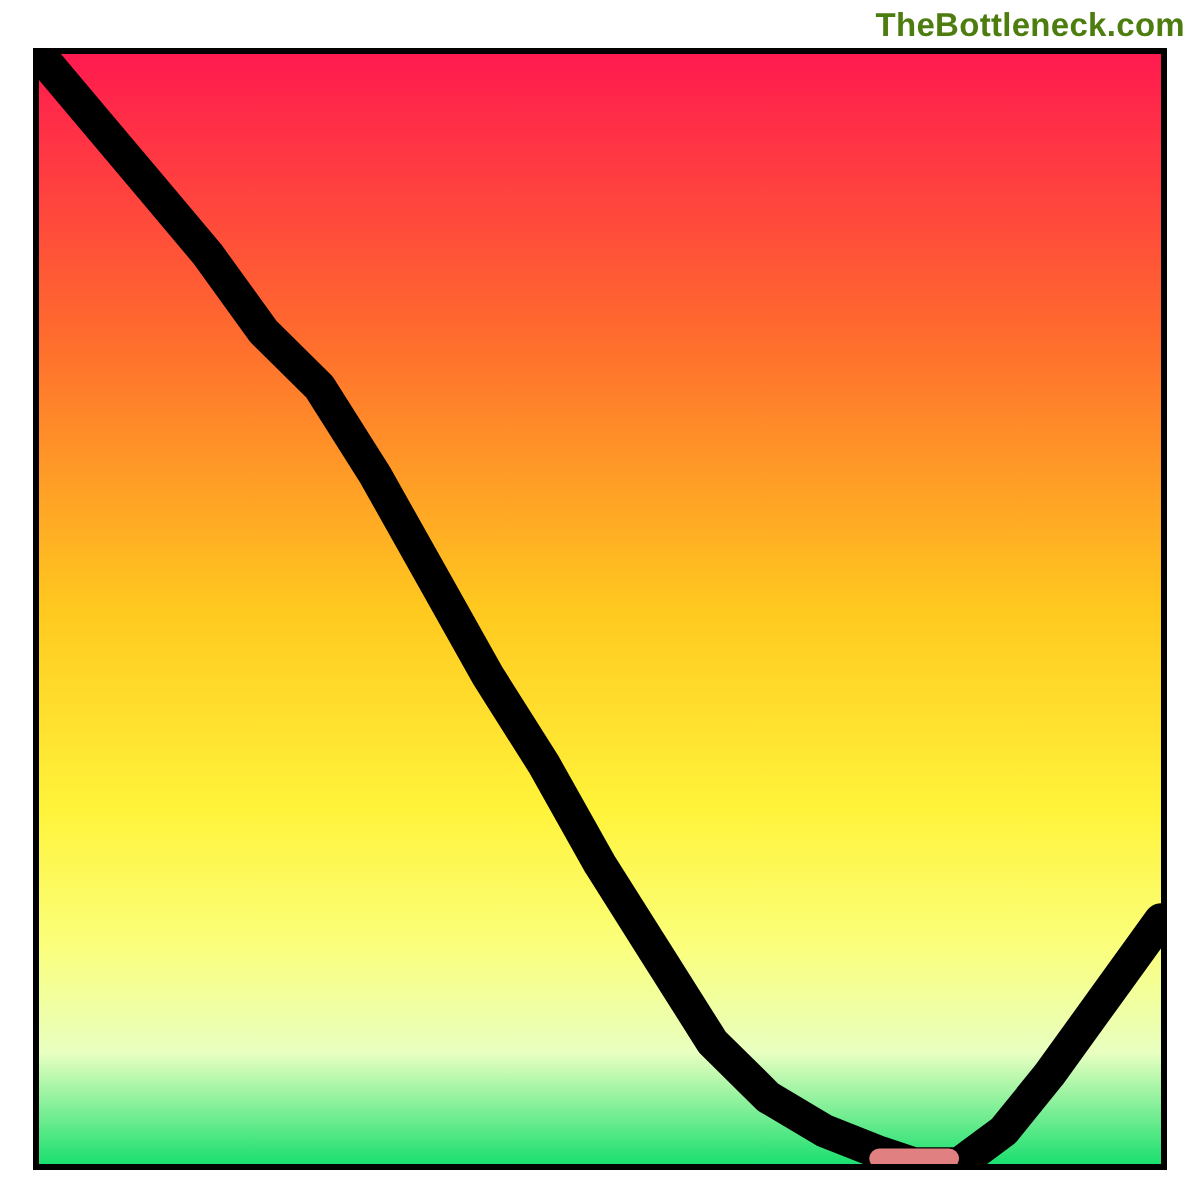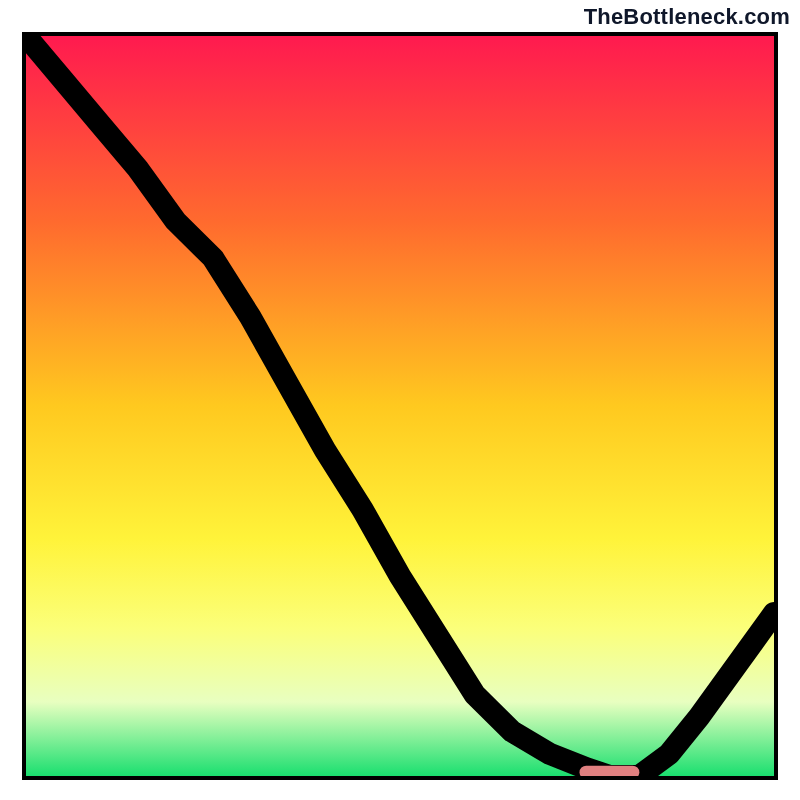--- a/index.html
+++ b/index.html
@@ -10,21 +10,21 @@
     background: #ffffff;
     font-family: Arial, Helvetica, sans-serif;
     position: relative;
   }
   .watermark {
     position: absolute;
     top: 4px;
     right: 10px;
     font-size: 22px;
     font-weight: bold;
-    color: #0f172a;
+    color: #4d7c0f;
     z-index: 10;
     letter-spacing: 0.2px;
   }
   .plot-frame {
     position: absolute;
     left: 22px;
     top: 32px;
     width: 756px;
     height: 748px;
     border: 4px solid #000;

